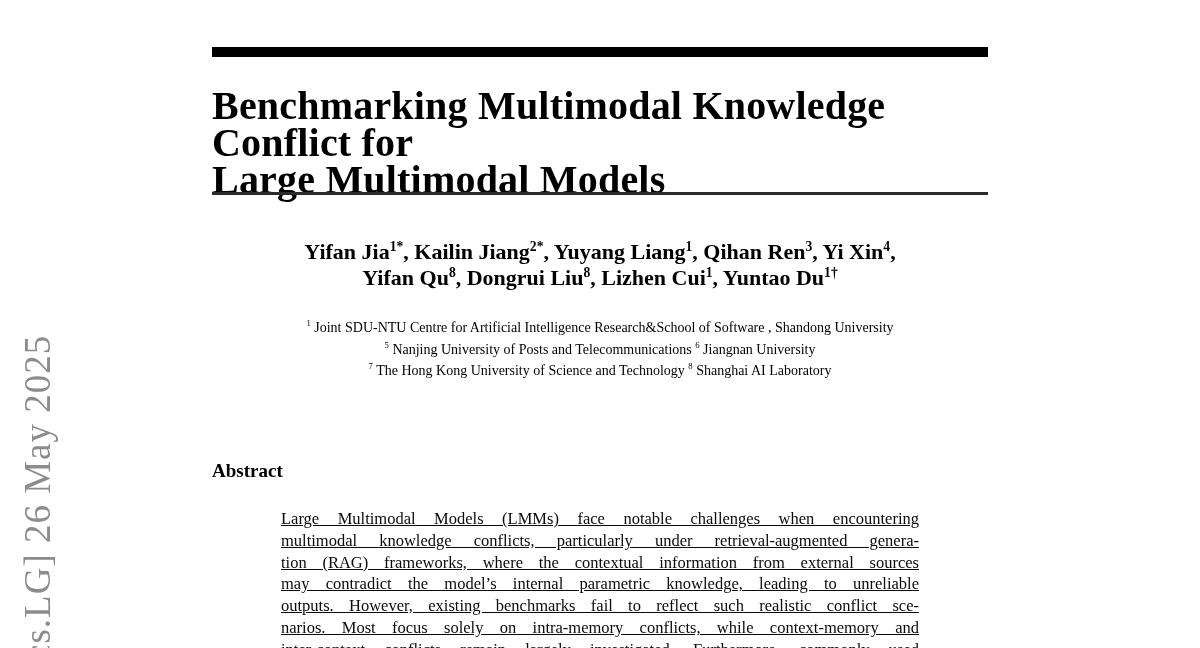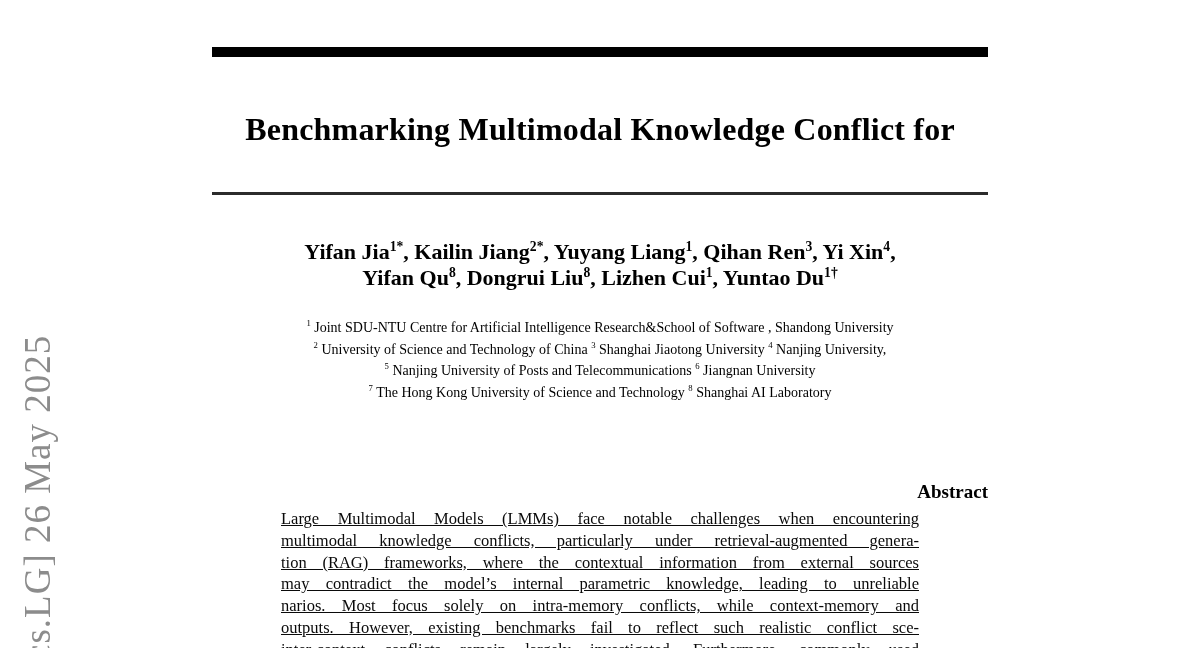--- a/index.html
+++ b/index.html
@@ -35,26 +35,25 @@
   .title-rule {
     position: absolute;
     left: 212px; top: 192px;
     width: 776px; height: 3px;
     background: #2b2b2b;
   }
 
   .title-block {
     position: absolute;
     left: 212px; top: 87px; width: 776px;
-    text-align: center;
+    text-align: left;
     font-weight: bold;
-    font-size: 32px;
+    font-size: 40px;
     line-height: 37px;
     letter-spacing: 0.2px;
-    margin-top: 24px;
   }
 
   .authors-block {
     position: absolute;
     left: 162px; top: 239px; width: 876px;
     text-align: center;
     font-weight: bold;
     font-size: 22px;
     line-height: 26px;
   }
@@ -62,22 +61,22 @@
   .affiliations-block {
     position: absolute;
     left: 162px; top: 317px; width: 876px;
     text-align: center;
     font-size: 14px;
     line-height: 21.5px;
   }
 
   .abstract-heading {
     position: absolute;
-    left: 212px; top: 481px; width: 776px;
-    text-align: right;
+    left: 212px; top: 460px; width: 776px;
+    text-align: left;
     font-weight: bold;
     font-size: 19px;
   }
 
   .abstract-block {
     position: absolute;
     left: 281px; top: 508px; width: 638px;
     font-size: 16.5px;
     line-height: 21.8px;
     color: #0a0a0a;
@@ -95,41 +94,41 @@
 <body>
 
 <div class="page">
 
   <div class="watermark" style="color: rgb(140, 140, 140);">cs.LG] 26 May 2025</div>
 
   <div class="top-rule-bar"></div>
 
   <div class="title-block">
       <div class="title-line">Benchmarking Multimodal Knowledge Conflict for</div>
+      <div class="title-line">Large Multimodal Models</div>
     </div>
 
   <div class="title-rule"></div>
 
   <div class="authors-block">
       <div class="author-line"><span>Yifan Jia</span><sup>1*</sup><span>, Kailin Jiang</span><sup>2*</sup><span>, Yuyang Liang</span><sup>1</sup><span>, Qihan Ren</span><sup>3</sup><span>, Yi Xin</span><sup>4</sup><span>,</span></div>
       <div class="author-line"><span>Yifan Qu</span><sup>8</sup><span>, Dongrui Liu</span><sup>8</sup><span>, Lizhen Cui</span><sup>1</sup><span>, Yuntao Du</span><sup>1†</sup></div>
     </div>
 
   <div class="affiliations-block">
       <div class="affiliation-line"><sup>1</sup><span> Joint SDU-NTU Centre for Artificial Intelligence Research&amp;School of Software , Shandong University</span></div>
-      <div class="affiliation-line"><sup>2</sup><span> University of Science and Technology of China </span><sup>3</sup><span> Shanghai Jiaotong University </span><sup>4</sup><span> Nanjing University,</span></div>
       <div class="affiliation-line"><sup>5</sup><span> Nanjing University of Posts and Telecommunications </span><sup>6</sup><span> Jiangnan University</span></div>
       <div class="affiliation-line"><sup>7</sup><span> The Hong Kong University of Science and Technology </span><sup>8</sup><span> Shanghai AI Laboratory</span></div>
     </div>
 
   <div class="abstract-heading">Abstract</div>
 
   <div class="abstract-block">
       <div class="line">Large Multimodal Models (LMMs) face notable challenges when encountering</div>
       <div class="line">multimodal knowledge conflicts, particularly under retrieval-augmented genera-</div>
       <div class="line">tion (RAG) frameworks, where the contextual information from external sources</div>
       <div class="line">may contradict the model’s internal parametric knowledge, leading to unreliable</div>
+      <div class="line">outputs. However, existing benchmarks fail to reflect such realistic conflict sce-</div>
       <div class="line">narios. Most focus solely on intra-memory conflicts, while context-memory and</div>
-      <div class="line">outputs. However, existing benchmarks fail to reflect such realistic conflict sce-</div>
       <div class="line">inter-context conflicts remain largely investigated. Furthermore, commonly used</div>
     </div>
 
 </div>
 
 </body></html>

